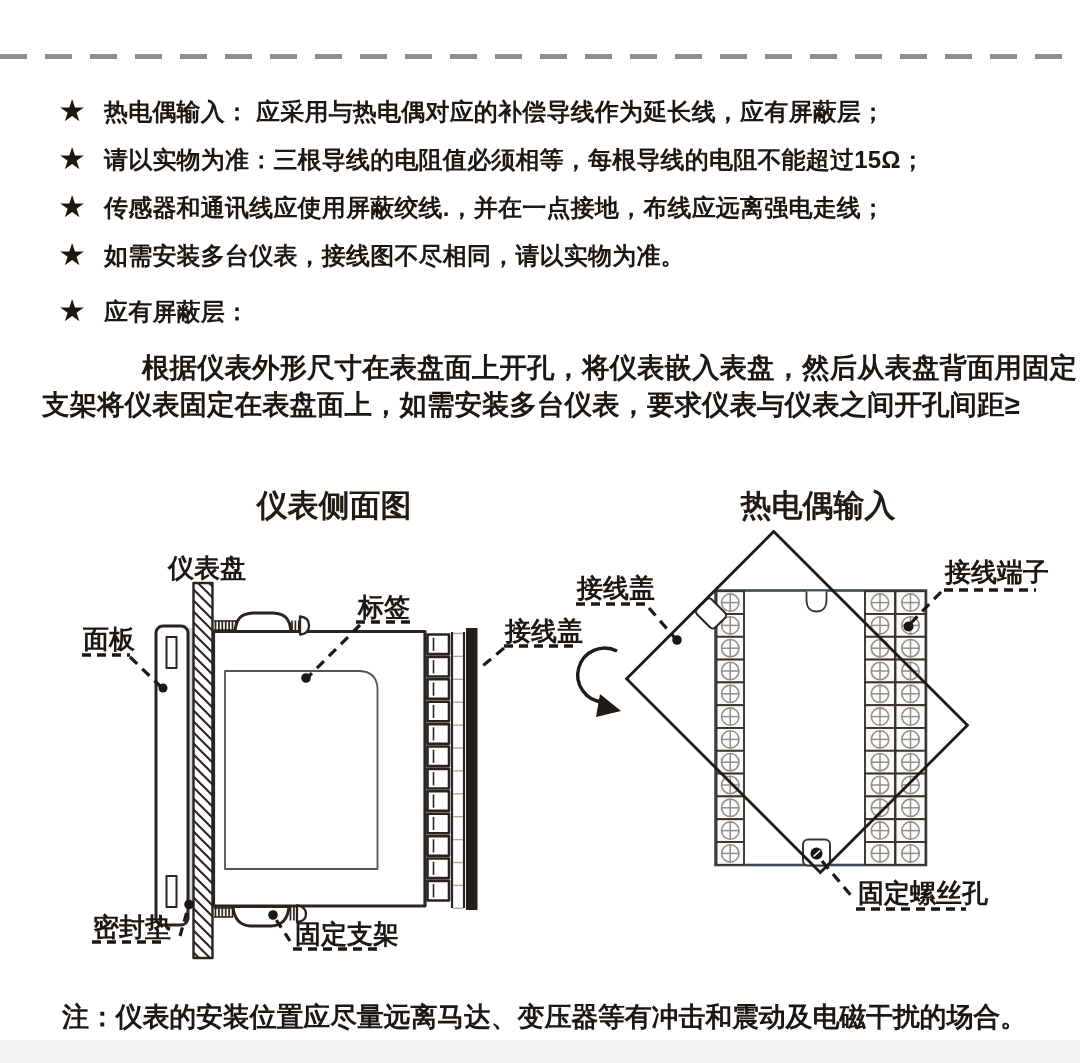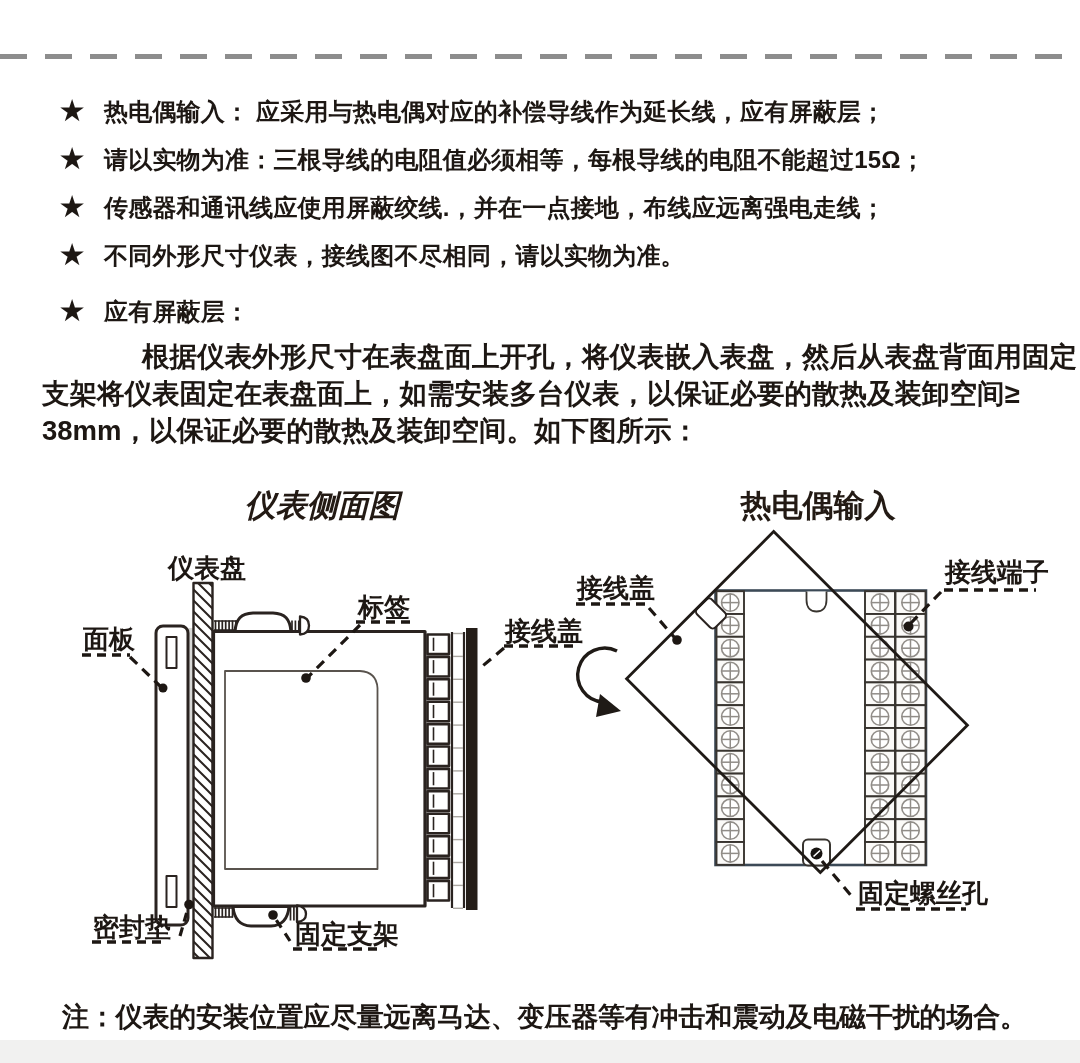--- a/index.html
+++ b/index.html
@@ -11,29 +11,29 @@
   }
   .top-dash{
     position:absolute;left:0;top:54px;width:1080px;height:5px;
     background:repeating-linear-gradient(90deg,#8d8d8d 0 27px,transparent 27px 45px);
   }
   .bullets{position:absolute;left:60px;top:95px;width:990px;}
   .bullet{display:flex;align-items:flex-start;margin-bottom:15px;}
   .bullet.last{margin-top:23px;}
   .star{width:44px;font-size:27px;font-weight:700;line-height:33px;}
   .btext{font-size:24px;font-weight:700;line-height:33px;letter-spacing:0.2px;white-space:nowrap;}
-  .para{position:absolute;left:42px;top:338px;width:1005px;}
+  .para{position:absolute;left:42px;top:349px;width:1005px;}
   .para .pline{font-size:27.5px;font-weight:700;line-height:37px;white-space:nowrap;}
   .para .indent{padding-left:100px;}
   .diagram-title{
     position:absolute;top:485px;transform:translateX(-50%);
     font-family:"Liberation Serif","DejaVu Serif",serif;
     font-size:31px;font-weight:700;color:#231a14;white-space:nowrap;
   }
-  #title-left{left:322px;font-style:italic;}
+  #title-left{left:334px;}
   #title-right{left:818px;}
   svg.fig{position:absolute;left:0;top:478px;}
   .note{
     position:absolute;left:62px;top:999px;width:1000px;
     font-size:27px;font-weight:700;letter-spacing:-0.2px;white-space:nowrap;
   }
   .footer-strip{position:absolute;left:0;top:1040px;width:1080px;height:23px;background:#f1f1f0;}
   .dlabel{font:700 26px "Liberation Sans",sans-serif;fill:#1d1713;}
 </style>
 </head>
@@ -49,32 +49,31 @@
   <div class="bullet">
     <span class="star">★</span>
     <span class="btext">请以实物为准：三根导线的电阻值必须相等，每根导线的电阻不能超过15Ω；</span>
   </div>
   <div class="bullet">
     <span class="star">★</span>
     <span class="btext">传感器和通讯线应使用屏蔽绞线.，并在一点接地，布线应远离强电走线；</span>
   </div>
   <div class="bullet">
     <span class="star">★</span>
-    <span class="btext">不同外形尺寸仪表，接线图不尽相同，请以实物为准。</span>
+    <span class="btext">如需安装多台仪表，接线图不尽相同，请以实物为准。</span>
   </div>
   <div class="bullet last">
     <span class="star">★</span>
     <span class="btext">应有屏蔽层：</span>
   </div>
 </div>
 
 <div class="para">
   <div class="pline indent">根据仪表外形尺寸在表盘面上开孔，将仪表嵌入表盘，然后从表盘背面用固定</div>
-  <div class="pline">支架将仪表固定在表盘面上，如需安装多台仪表，以保证必要的散热及装卸空间≥</div>
-  <div class="pline">38mm，以保证必要的散热及装卸空间。如下图所示：</div>
+  <div class="pline">支架将仪表固定在表盘面上，如需安装多台仪表，要求仪表与仪表之间开孔间距≥</div>
 </div>
 
 <div class="diagram-title" id="title-left">仪表侧面图</div>
 <div class="diagram-title" id="title-right">热电偶输入</div>
 
 <svg class="fig" width="1080" height="502" viewBox="0 478 1080 502">
   <defs>
     <pattern id="hatch" width="11" height="11" patternUnits="userSpaceOnUse">
       <rect width="11" height="11" fill="#ffffff"></rect>
       <path d="M-2,-2 L13,13 M-2,9 L2,13 M9,-2 L13,2" stroke="#2a2320" stroke-width="2"></path>

